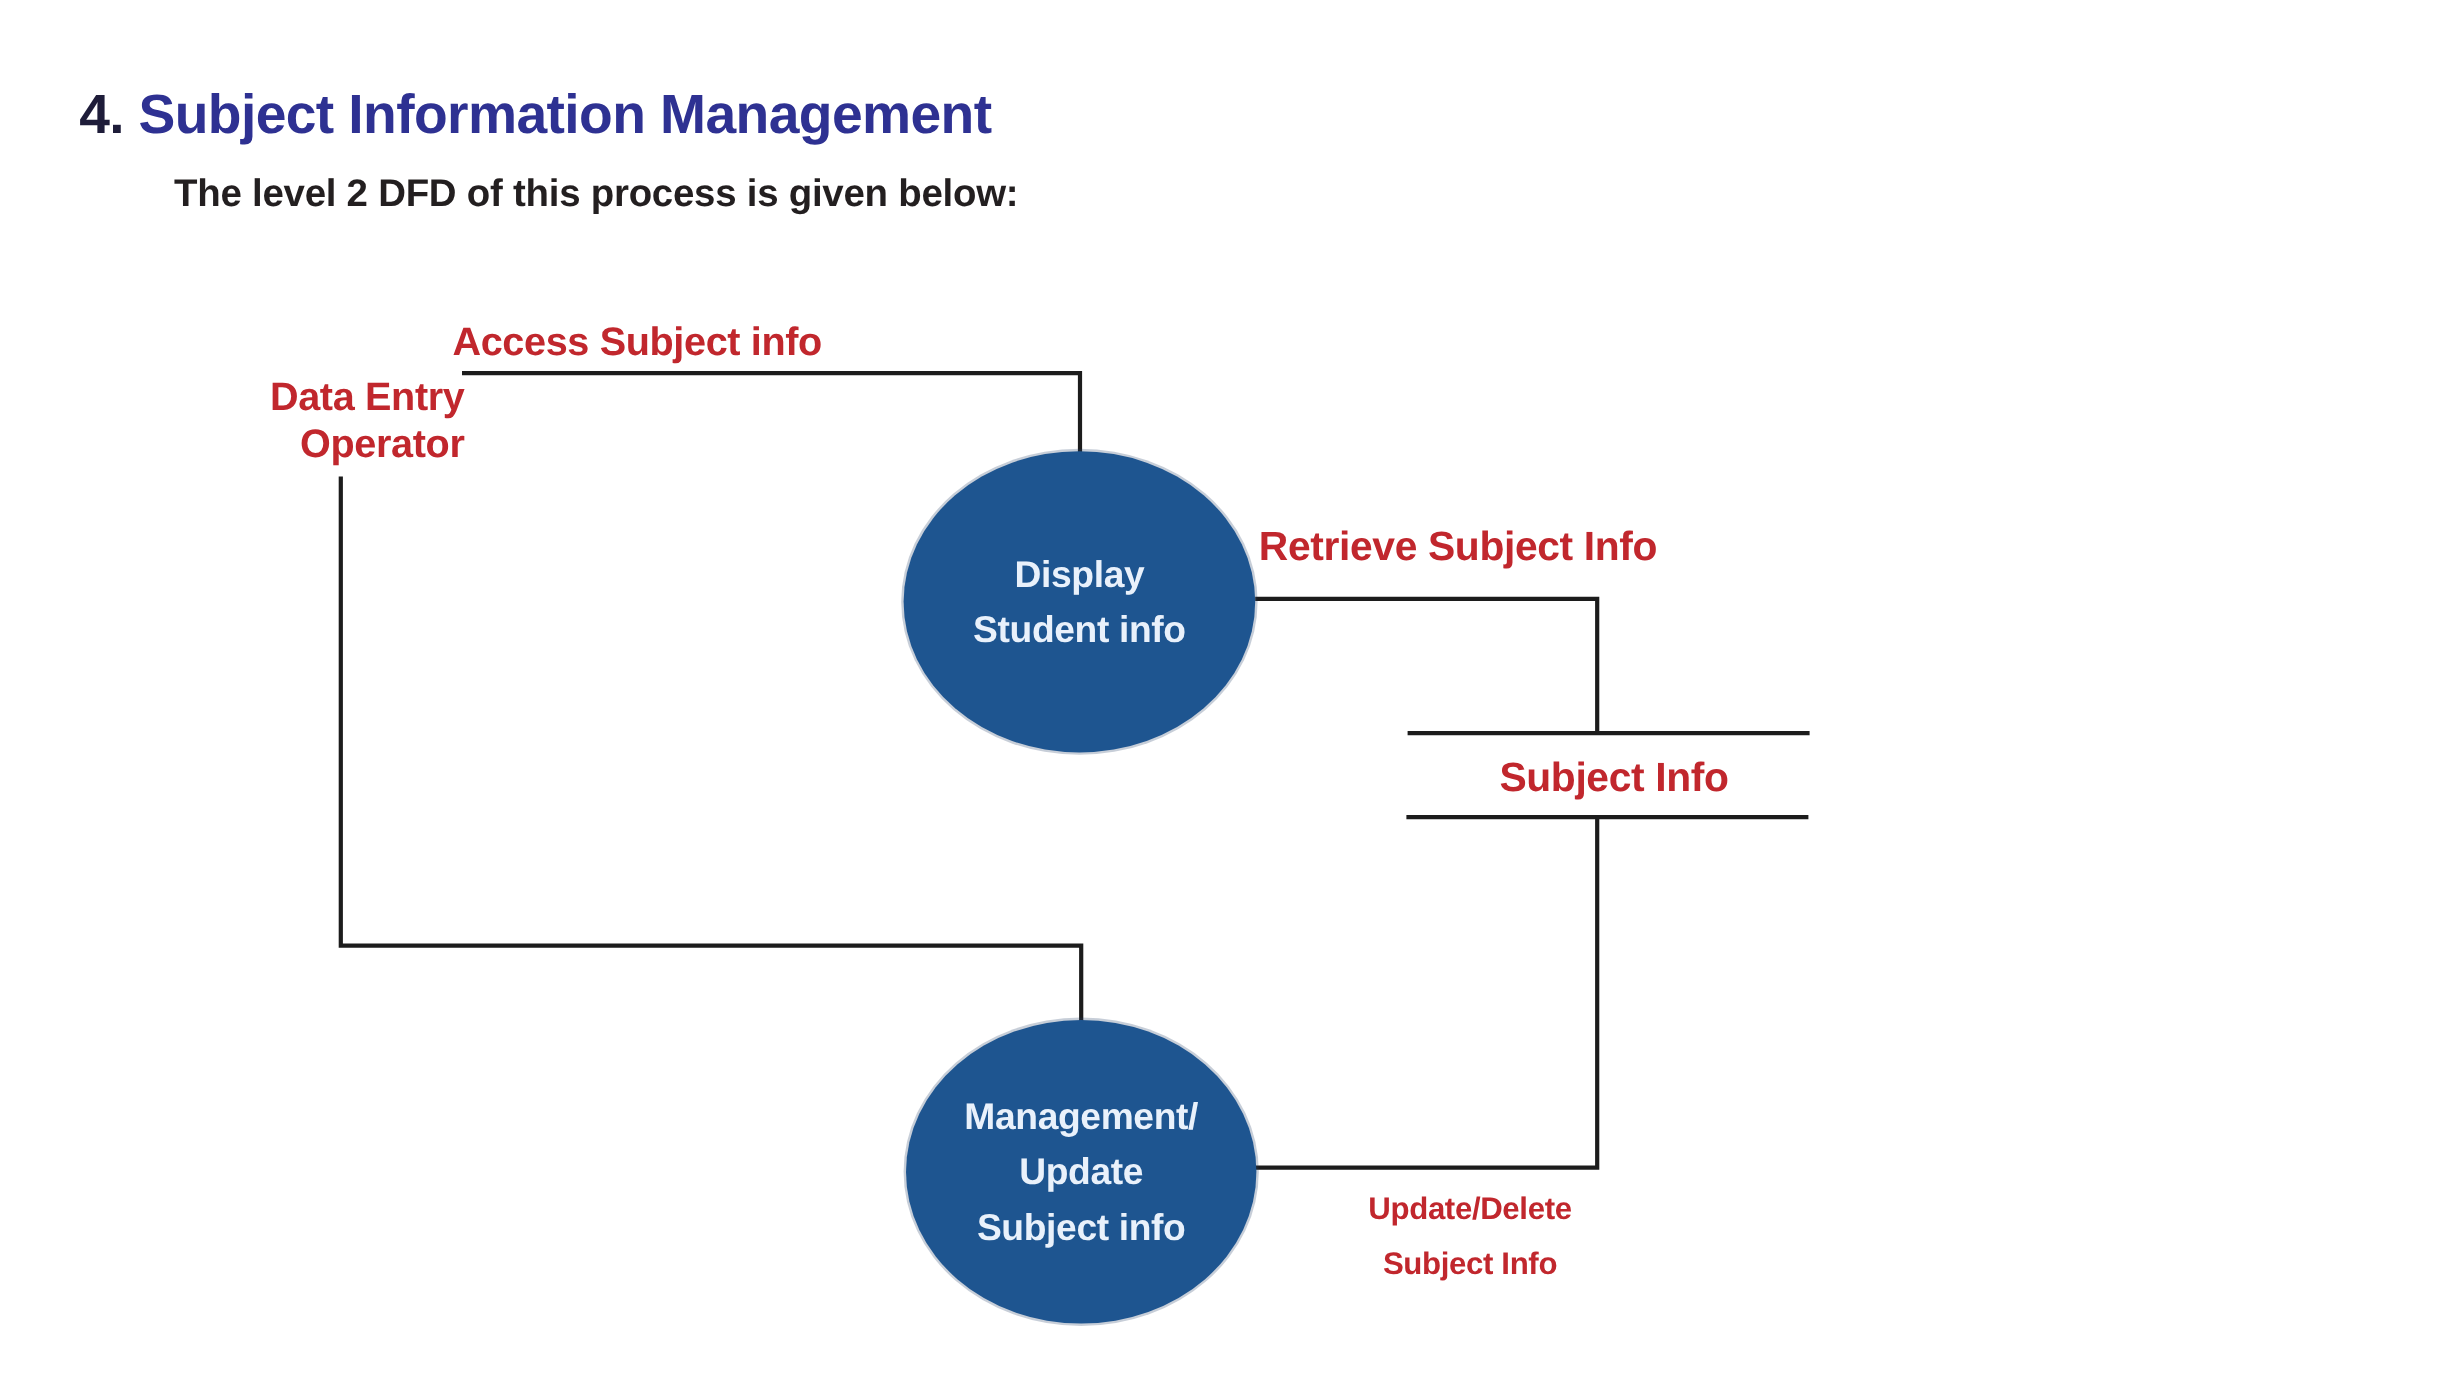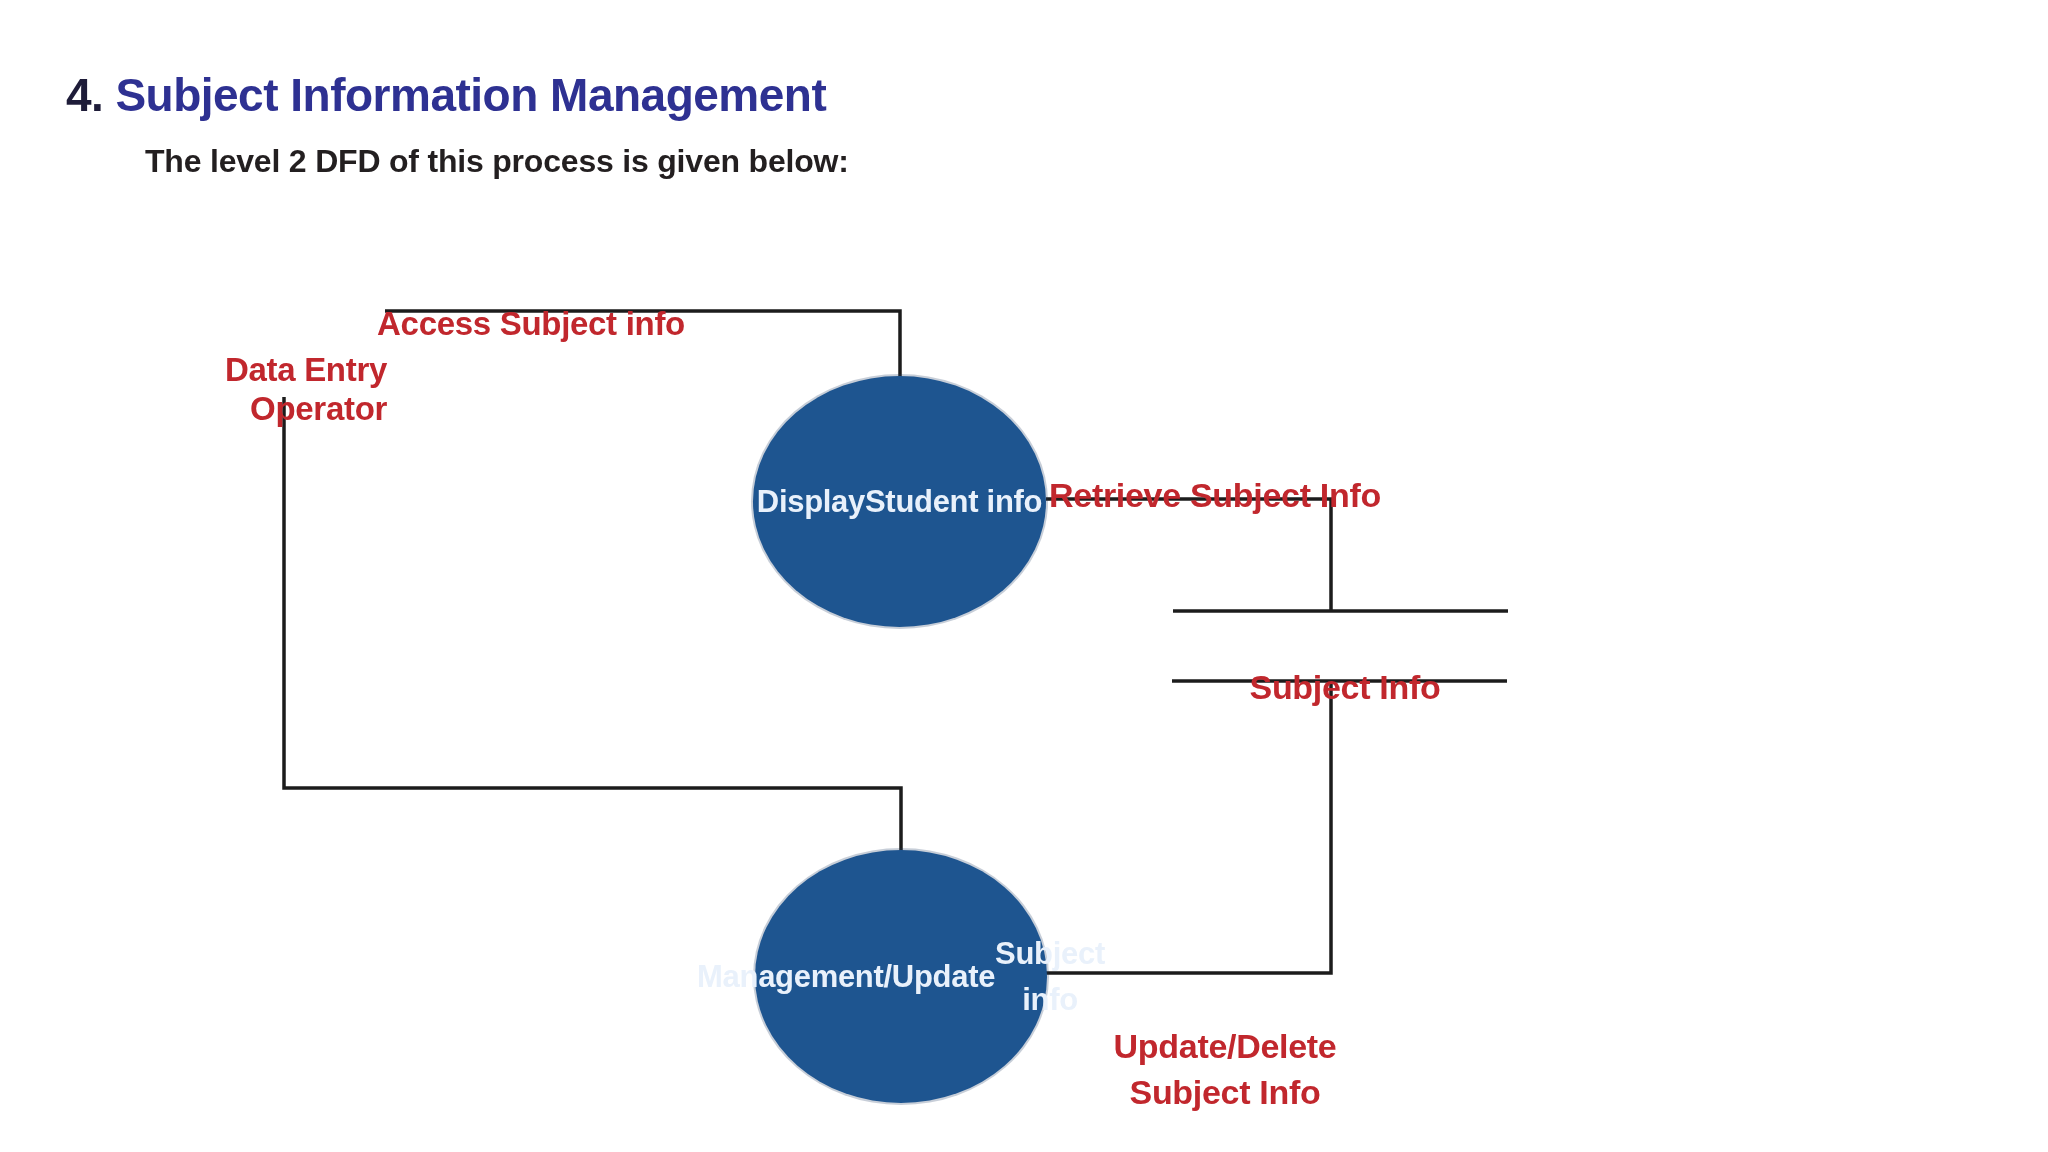--- a/index.html
+++ b/index.html
@@ -33,38 +33,38 @@
     font-size:32px;font-weight:bold;color:var(--subtitle);
     letter-spacing:-0.2px;white-space:nowrap;
   }
   svg.wires{position:absolute;left:0;top:0;}
   svg.wires polyline, svg.wires line{
     fill:none;stroke:var(--connector);stroke-width:3.5;
   }
   .process{
     position:absolute;border-radius:50%;
     background:var(--process-fill);
-    display:flex;flex-direction:row;align-items:center;justify-content:center;
+    display:flex;flex-direction:column;align-items:center;justify-content:center;
     color:var(--process-text);font-weight:bold;font-size:31px;line-height:46px;
     text-align:center;letter-spacing:-0.3px;
     box-shadow:0 0 0 2px rgba(30,60,100,0.25);
   }
   .process.p-display{left:753px;top:376px;width:293px;height:251px;}
   .process.p-validate{left:755px;top:850px;width:292px;height:253px;}
   .flow-label{
     position:absolute;transform:translateX(-50%);
     color:var(--flow-label);font-weight:bold;font-size:33px;line-height:38px;
-    text-align:center;white-space:nowrap;letter-spacing:-0.3px;margin-top:39px;
+    text-align:center;white-space:nowrap;letter-spacing:-0.3px;
   }
   .lbl-access{left:531px;top:266px;}
   .lbl-entity{left:306px;top:311px;line-height:39px;text-align:right;}
   .lbl-retrieve{left:1215px;top:437px;font-size:34px;}
   .lbl-store{left:1345px;top:629px;font-size:34px;}
   .lbl-enter{left:597px;top:737px;font-size:34px;}
-  .lbl-update{left:1225px;top:984px;font-size:34px;line-height:46px;}
+  .lbl-update{left:1225px;top:984px;font-size:26px;line-height:46px;}
 </style>
 </head>
 <body>
 
 <div class="stage">
 
   <h1 class="page-heading">
     <span class="num">4.</span><span class="ttl">Subject Information Management</span>
   </h1>
 

